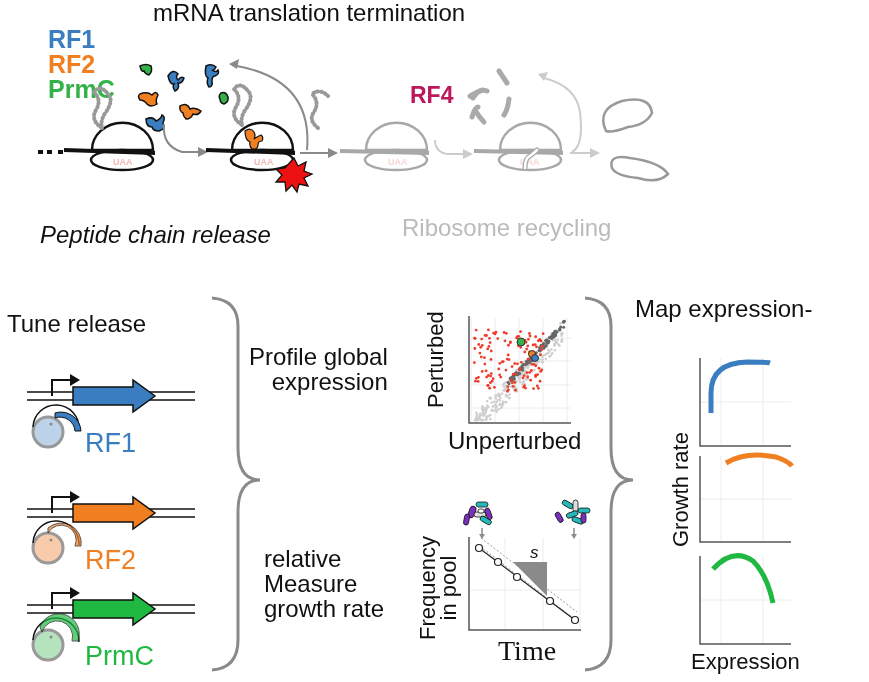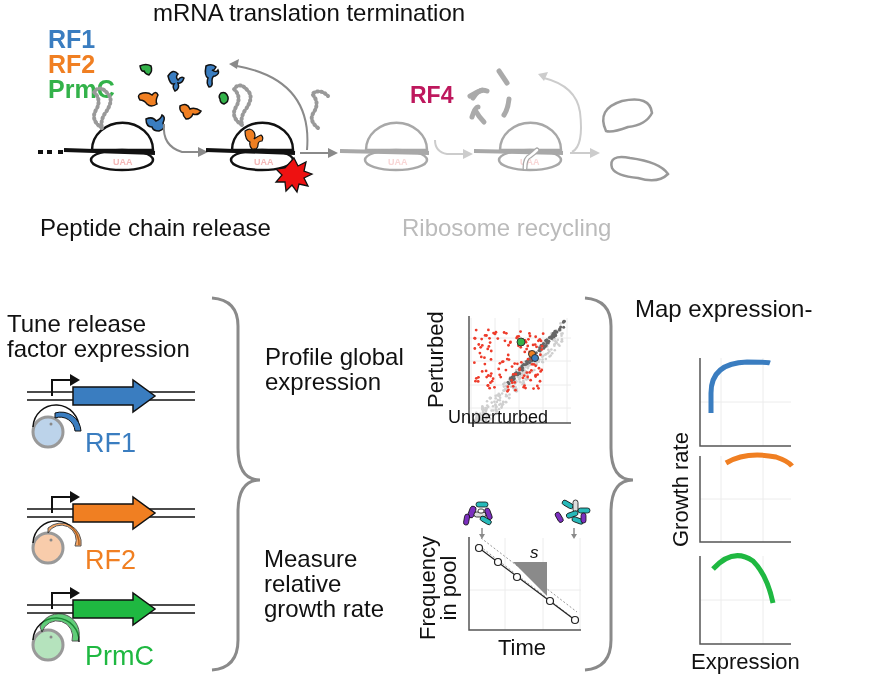--- a/index.html
+++ b/index.html
@@ -91,26 +91,25 @@
   <path d="M570,153 h22" stroke="#ccc" stroke-width="2"></path>
   <path d="M590,148 l10,5 l-10,5z" fill="#ccc"></path>
 
   <g fill="#fff" stroke="#999" stroke-width="2.5">
     <path d="M606,131 q-10,-22 16,-30 q28,-6 30,12 q-6,12 -24,14 q-16,6 -22,4z"></path>
     <path d="M612,168 q-4,-14 18,-10 q30,4 38,16 q-10,10 -30,4 q-22,-2 -26,-10z"></path>
   </g>
 </svg>
 
 <div class="t" style="left:410px;top:83px;font-size:23px;color:#be185d;font-weight:bold;">RF4</div>
-<div class="t mid" style="left:40px;top:215px;">Peptide chain release</div>
+<div class="t mid" style="left:40px;top:222px;font-style:italic;">Peptide chain release</div>
 <div class="t mid" style="left:402px;top:215px;color:#bbbbbb;">Ribosome recycling</div>
 
 <div class="t mid" style="left:7px;top:286px;margin-top:25px;">
   <div>Tune release</div>
-  <div>factor expression</div>
 </div>
 
 <svg width="869" height="682">
 
   <path d="M212,298 q26,2 26,28 v122 q0,32 22,32 q-22,0 -22,32 v128 q0,28 -26,30" fill="none" stroke="#8a8a8a" stroke-width="3"></path>
   <path d="M585,298 q26,2 26,28 v122 q0,32 22,32 q-22,0 -22,32 v128 q0,28 -26,30" fill="none" stroke="#8a8a8a" stroke-width="3"></path>
 
   <g>
     <path d="M27,392 h168 M27,400 h168" stroke="#111" stroke-width="1.5"></path>
     <path d="M52,396 v-16 h20" fill="none" stroke="#111" stroke-width="2"></path>
@@ -142,21 +141,21 @@
     <circle cx="51" cy="637" r="1.5" fill="#888"></circle>
     <path d="M33,640 a20,20 0 0 1 46,2" fill="none" stroke="#111" stroke-width="1.5"></path>
     <path d="M40,627 a20,20 0 0 1 38,14 l-6,0 a15,15 0 0 0 -30,-9z" fill="#1fb841" opacity="0.7" stroke="#111" stroke-width="1"></path>
   </g>
 </svg>
 
 <div class="t big" style="left:85px;top:429px;color:#3a7dc0;">RF1</div>
 <div class="t big" style="left:85px;top:546px;color:#f07f22;">RF2</div>
 <div class="t big" style="left:85px;top:642px;color:#1fb841;">PrmC</div>
 
-<div class="t mid" style="left:265px;top:344px;">
+<div class="t mid" style="left:249px;top:344px;text-align:right;">
   <div>Profile global</div>
   <div>expression</div>
 </div>
 
 <svg width="869" height="682">
   <g stroke="#ececec" stroke-width="1">
     <path d="M471,318 v105 M495,318 v105 M519,318 v105 M543,318 v105 M567,318 v105"></path>
     <path d="M469,338 h102 M469,361 h102 M469,385 h102 M469,408 h102"></path>
   </g>
   <g id="scatter-points">
@@ -639,26 +638,26 @@
       <circle cx="525.5367798353909" cy="388.0777596552492" r="1.4" fill="#ee3b2a"></circle>
       <circle cx="519.4126800411523" cy="344.2869968786351" r="1.4" fill="#ee3b2a"></circle>
       <circle cx="522.8487654320987" cy="377.8071625141302" r="1.4" fill="#ee3b2a"></circle>
       <circle cx="495.0117026748971" cy="333.8985866907641" r="1.4" fill="#ee3b2a"></circle>
     </g>
   <path d="M469,316 v107 h102" fill="none" stroke="#555" stroke-width="1.5"></path>
   <circle cx="521" cy="342" r="4" fill="#33b24a" stroke="#333" stroke-width="1"></circle>
   <circle cx="532" cy="354" r="3.5" fill="#f07f22" stroke="#333" stroke-width="1"></circle>
   <circle cx="535" cy="358" r="3.5" fill="#3a7dc0" stroke="#333" stroke-width="1"></circle>
 </svg>
-<div class="t mid" style="left:448px;top:408px;font-size:18px;">Unperturbed</div>
+<div class="t mid" style="left:448px;top:428px;font-size:24px;">Unperturbed</div>
 <div class="t mid" style="left:424px;top:408px;font-size:22px;transform:rotate(-90deg);transform-origin:0 0;">Perturbed</div>
 
 <div class="t mid" style="left:264px;top:546px;">
+  <div>relative</div>
   <div>Measure</div>
-  <div>relative</div>
   <div>growth rate</div>
 </div>
 
 <svg width="869" height="682">
   <g stroke="#ececec">
     <path d="M505,538 v92 M543,538 v92 M580,538 v92 M469,590 h112"></path>
   </g>
   <path d="M469,537 v93 h112" fill="none" stroke="#555" stroke-width="1.5"></path>
   <path d="M477,544 L573,618 M481,538 L577,612" stroke="#999" stroke-width="1" stroke-dasharray="2,2"></path>
   <path d="M479,548 L575,620" stroke="#222" stroke-width="1.2"></path>
@@ -686,21 +685,21 @@
     <rect x="566" y="512" width="12" height="5" rx="2.5" fill="#27b9b9" transform="rotate(-20 572 514)"></rect>
     <rect x="578" y="508" width="12" height="5" rx="2.5" fill="#27b9b9"></rect>
     <rect x="557" y="512" width="5" height="11" rx="2.5" fill="#7b2fbe" transform="rotate(-30 559 518)"></rect>
     <rect x="572" y="518" width="12" height="5" rx="2.5" fill="#27b9b9" transform="rotate(20 578 520)"></rect>
     <rect x="581" y="513" width="5" height="10" rx="2.5" fill="#7b2fbe"></rect>
   </g>
   <path d="M482,528 v8 M574,528 v8" stroke="#8a8a8a" stroke-width="1.5"></path>
   <path d="M479,534 l3,5 l3,-5z M571,534 l3,5 l3,-5z" fill="#8a8a8a"></path>
 </svg>
 <div class="t" style="left:530px;top:544px;font-size:17px;font-style:italic;">s</div>
-<div class="t mid" style="left:498px;top:636px;font-size:22px;">Time</div>
+<div class="t mid" style="left:498px;top:636px;font-size:28px;font-family:Liberation Serif, serif;">Time</div>
 <div class="t" style="left:418px;top:640px;font-size:22px;transform:rotate(-90deg);transform-origin:0 0;line-height:0.95;text-align:center;">
   <div>Frequency</div>
   <div>in pool</div>
 </div>
 
 <div class="t mid" style="left:635px;top:296px;text-align:center;">
   <div>Map expression-</div>
 </div>
 
 <svg width="869" height="682">

